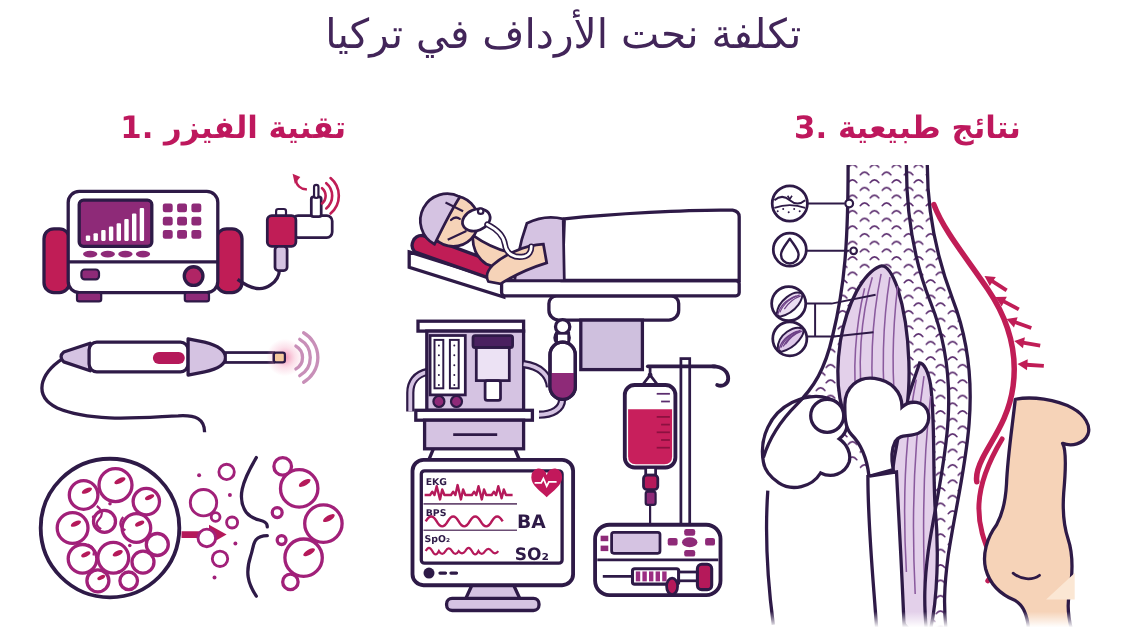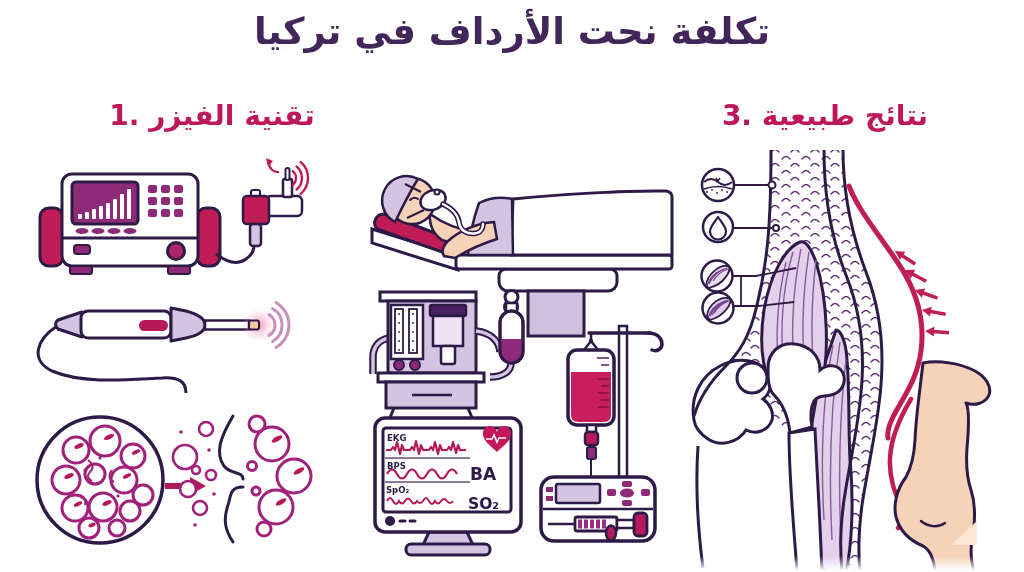--- a/index.html
+++ b/index.html
@@ -1,17 +1,17 @@
 <!DOCTYPE html>
 <html><head>
 <meta charset="utf-8">
 <style>
   html,body{margin:0;padding:0;background:#fff;}
   .stage{position:relative;width:1024px;height:572px;background:#fff;overflow:hidden;font-family:"DejaVu Sans",sans-serif;}
-  .title{position:absolute;top:10px;left:0;width:1024px;text-align:center;font-size:37px;font-weight:700;color:#422559;margin:0;}
+  .title{position:absolute;top:10px;left:0;width:1024px;text-align:center;font-size:37px;font-weight:400;color:#422559;margin:0;}
   .section-header{position:absolute;top:99px;width:330px;text-align:center;font-size:28px;font-weight:700;color:#be185d;}
   .h1pos{left:47px;} .h2pos{left:360px;} .h3pos{left:660px;}
   .col{position:absolute;}
   .col1{left:20px;top:148px;} .col2{left:360px;top:148px;} .col3{left:688px;top:148px;}
   .bottom-fade{position:absolute;left:0;bottom:0;width:1024px;height:16px;
     background:linear-gradient(rgba(255,255,255,0),#ffffff 90%);pointer-events:none;}
   svg text{font-family:"DejaVu Sans",sans-serif;}
 </style>
 </head>
 <body>

